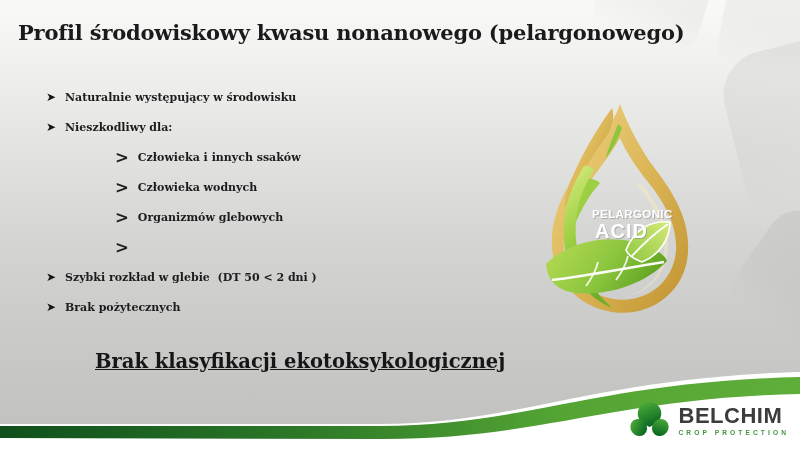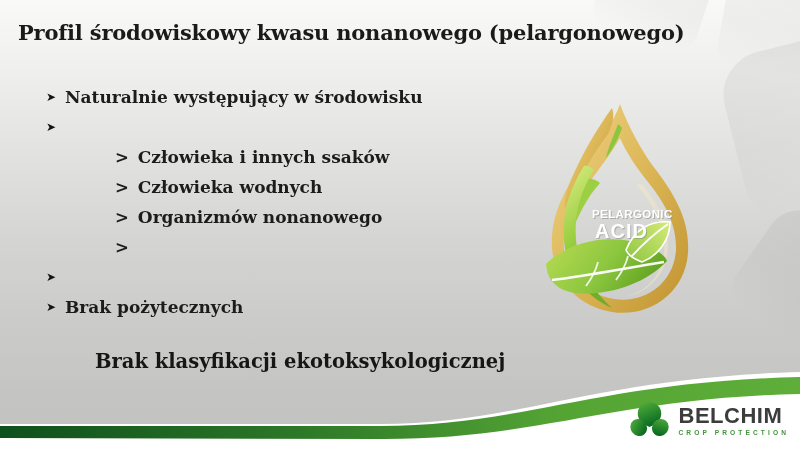--- a/index.html
+++ b/index.html
@@ -12,26 +12,26 @@
   .title{
     position:absolute;left:18px;top:20px;width:730px;
     font-size:21px;font-weight:700;color:#1a1a1a;letter-spacing:-0.2px;
   }
   .bullets{position:absolute;left:46px;top:82px;width:480px;}
   .row{display:flex;align-items:center;height:30px;color:#1c1c1c;font-weight:700;}
   .row .arrow{
     width:19px;font-family:"DejaVu Sans",sans-serif;font-size:12px;
     color:#141414;flex:0 0 19px;line-height:1;
   }
-  .row .btext{font-size:17px;white-space:pre;text-align:right;}
+  .row .btext{font-size:11px;white-space:pre;text-align:right;}
   .row.lv2{padding-left:69px;}
   .row.lv2 .chev{font-size:16.5px;margin-right:9px;}
   .emphasis{
     position:absolute;left:95px;top:350px;
-    font-size:19.5px;font-weight:700;color:#161616;
+    font-size:19.5px;font-weight:700;color:#161616;text-decoration:underline;
   }
   .badge-svg{position:absolute;left:538px;top:96px;}
   .badge-svg text{font-family:"Liberation Sans",sans-serif;font-weight:700;}
   .footer-svg{position:absolute;left:0;bottom:0;}
   .brand{
     position:absolute;right:11px;bottom:7px;display:flex;align-items:center;gap:7px;
     font-family:"Liberation Sans",sans-serif;
   }
   .brand-text{display:flex;flex-direction:column;line-height:1;}
   .brand-name{font-size:22px;font-weight:700;color:#3c3c3c;letter-spacing:0.5px;}
@@ -58,38 +58,40 @@
 
   <div class="title">Profil środowiskowy kwasu nonanowego (pelargonowego)</div>
 
   <div class="bullets">
     <div class="row lv1">
       <span class="arrow">➤</span>
       <span class="btext">Naturalnie występujący w środowisku</span>
     </div>
     <div class="row lv1">
       <span class="arrow">➤</span>
+      <span class="btext">Nieszkodliwy dla:</span>
     </div>
     <div class="row lv2">
       <span class="chev">&gt;</span>
       <span class="btext">Człowieka i innych ssaków</span>
     </div>
     <div class="row lv2">
       <span class="chev">&gt;</span>
       <span class="btext">Człowieka wodnych</span>
     </div>
     <div class="row lv2">
       <span class="chev">&gt;</span>
-      <span class="btext">Organizmów nonanowego</span>
+      <span class="btext">Organizmów glebowych</span>
     </div>
     <div class="row lv2">
       <span class="chev">&gt;</span>
     </div>
     <div class="row lv1">
       <span class="arrow">➤</span>
+      <span class="btext">Szybki rozkład w glebie  (DT 50 &lt; 2 dni )</span>
     </div>
     <div class="row lv1">
       <span class="arrow">➤</span>
       <span class="btext">Brak pożytecznych</span>
     </div>
   </div>
 
   <div class="emphasis">Brak klasyfikacji ekotoksykologicznej</div>
 
   <svg class="badge-svg" width="164" height="232" viewBox="0 0 164 232">

